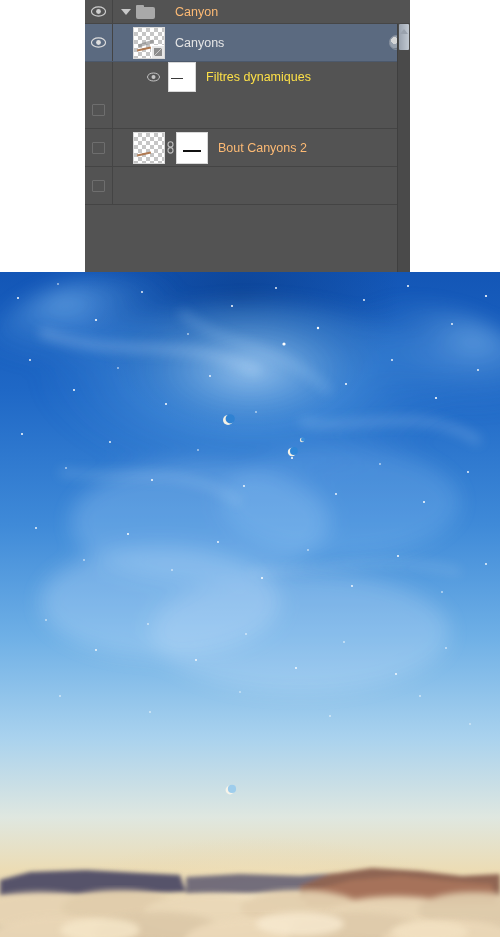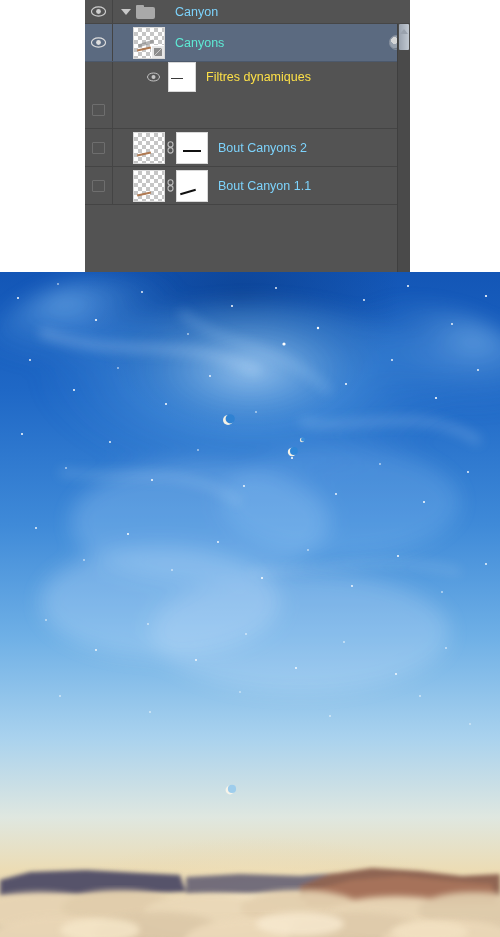--- a/index.html
+++ b/index.html
@@ -47,22 +47,22 @@
       background:linear-gradient(135deg,#8d8d8d 0 45%,#c9c9c9 45% 55%,#8d8d8d 55% 100%);}
   .streak{position:absolute;left:3px;top:20px;width:14px;height:2px;background:#b07a52;transform:rotate(-12deg);}
   .streak2{position:absolute;left:4px;top:14px;width:16px;height:3px;background:#7a7a7a;transform:rotate(-18deg);opacity:.55;}
   .mline{position:absolute;left:2px;top:15px;width:12px;height:1px;background:#3a3a3a;}
   .mline.long{width:16px;height:2px;background:#111;}
   .mcurve{position:absolute;left:3px;top:20px;width:16px;height:2px;background:#111;transform:rotate(-16deg);}
 
   .link{width:11px;min-width:11px;display:flex;align-items:center;justify-content:center;color:#b9b9b9;}
   .link svg{display:block;}
 
-  .label{color:#7dd3fc;font-size:12.5px;margin-left:10px;white-space:nowrap;overflow:hidden;text-overflow:ellipsis;}
-  .row.selected .label{color:#5eead4;}
+  .label{color:#fdba74;font-size:12.5px;margin-left:10px;white-space:nowrap;overflow:hidden;text-overflow:ellipsis;}
+  .row.selected .label{color:#e5e5e5;}
   .label.sub{font-size:12.5px;color:#fde047;}
 
   .indent12{width:12px;flex:0 0 auto;}
   .indent26{width:26px;flex:0 0 auto;}
   .indent40{width:40px;flex:0 0 auto;}
 
   .rowtools{margin-left:auto;display:flex;align-items:center;padding-right:6px;gap:6px;}
   .fx-ico{width:15px;height:15px;border-radius:50%;background:radial-gradient(circle at 35% 35%,#dcdcdc 0 28%,#9aa3b0 30% 60%,#6f7886 62% 100%);
           border:1px solid #8e96a3;box-sizing:border-box;opacity:.95;}
   .slider-ico{width:15px;height:13px;position:relative;opacity:.85;}
@@ -185,36 +185,20 @@
               <i class="mline long" style="top:17px;left:6px;width:18px;"></i>
             </span>
           <span class="label">Bout Canyons 2</span>
         </div>
       </div>
 
 
       <div class="row">
         <div class="eyecell">
           <span class="vbox"></span>
-        </div>
-        <div class="content">
-          <span class="indent12"></span>
-          <span class="thumb checker">
-              <i class="streak" style="top:22px"></i>
-            </span>
-          <span class="link">
-            <svg width="9" height="13" viewBox="0 0 9 13">
-              <rect x="2" y="0.8" width="5" height="5.2" rx="2.6" fill="none" stroke="#bdbdbd" stroke-width="1.1"></rect>
-              <rect x="2" y="6.6" width="5" height="5.5" rx="2.6" fill="none" stroke="#bdbdbd" stroke-width="1.1"></rect>
-            </svg>
-          </span>
-          <span class="thumb maskthumb">
-              <i class="mcurve"></i>
-            </span>
-          <span class="label">Bout Canyon 1.1</span>
         </div>
       </div>
 
     </div>
 
     <div class="scrollbar">
       <span class="sb-thumb"></span>
       <span class="sb-up">
           <i></i>
         </span>

